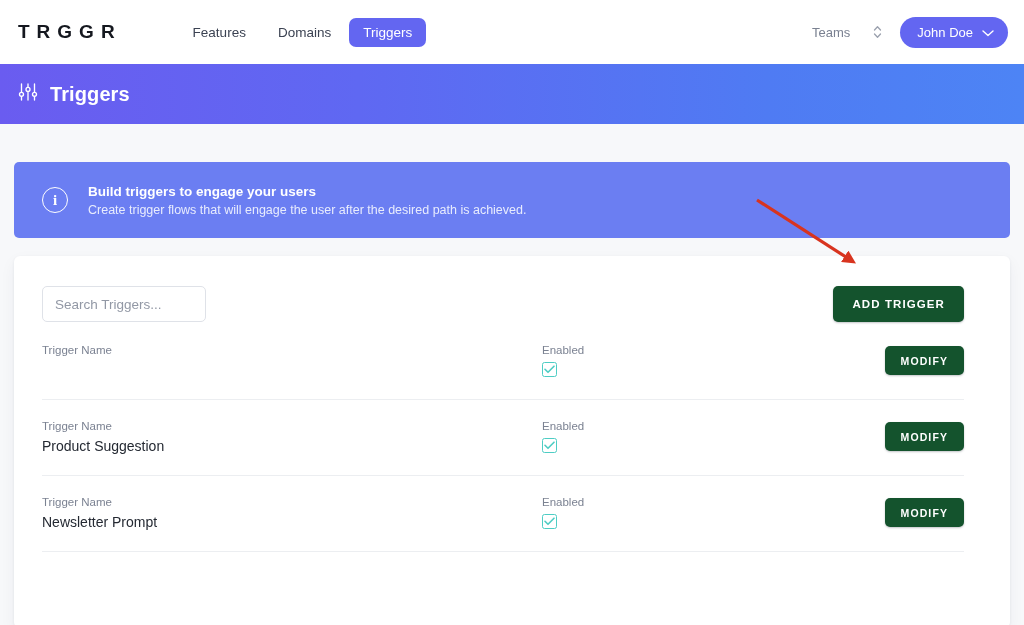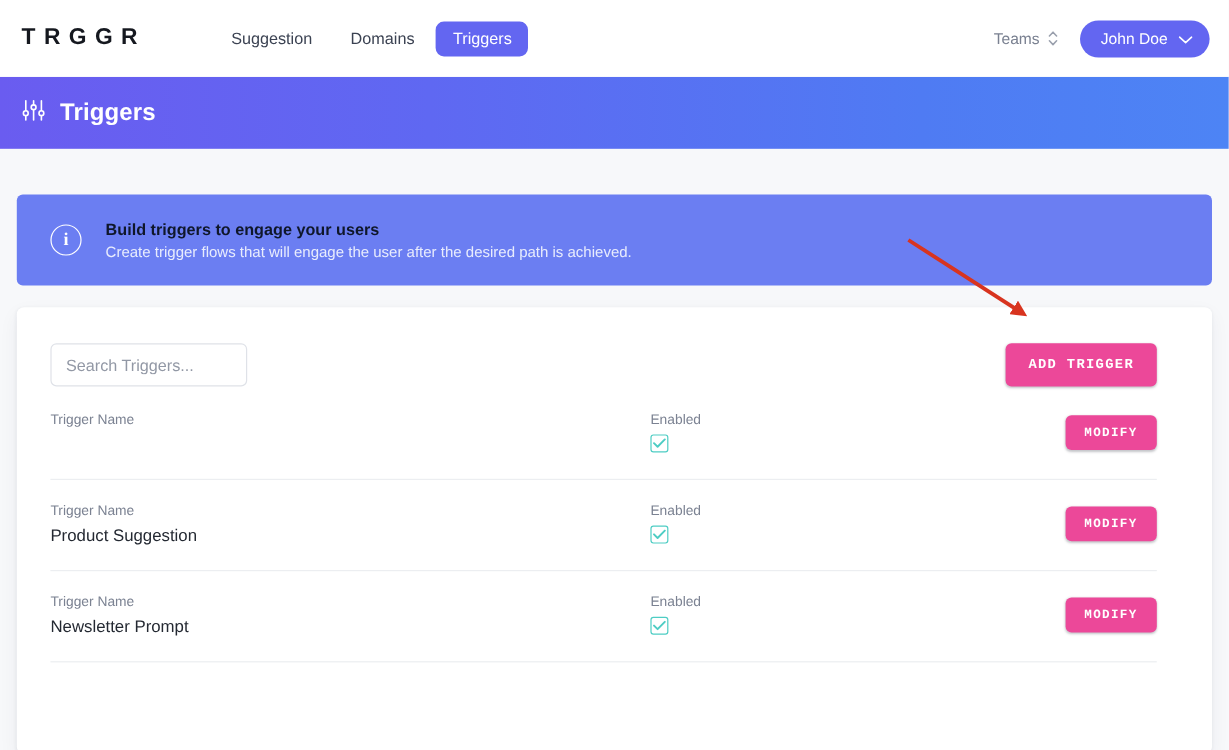--- a/index.html
+++ b/index.html
@@ -60,21 +60,21 @@
   .nav-right {
     margin-left: auto;
     display: flex;
     align-items: center;
     gap: 18px;
   }
 
   .teams-select {
     display: flex;
     align-items: center;
-    gap: 7px;
+    gap: 23px;
     font-size: 13px;
     color: #7a8191;
     cursor: pointer;
   }
 
   .updown-icon {
     display: inline-flex;
     flex-direction: column;
     line-height: 0;
     color: #9aa0ad;
@@ -137,21 +137,21 @@
     color: #ffffff;
     font-size: 15px;
     font-weight: 700;
     display: flex;
     align-items: center;
     justify-content: center;
     font-family: "Liberation Serif", serif;
   }
 
   .banner-title {
-    color: #0f172a;
+    color: #ffffff;
     font-size: 13.5px;
     font-weight: 700;
     margin-bottom: 4px;
   }
 
   .banner-sub {
     color: #e8ecfd;
     font-size: 12.5px;
     font-weight: 400;
   }
@@ -181,25 +181,25 @@
     padding: 0 12px;
     font-size: 13.5px;
     font-family: "Liberation Sans", sans-serif;
     color: #2d3340;
     background: #ffffff;
     outline: none;
   }
   .search-input::placeholder { color: #9298a5; }
 
   .btn-dark {
-    background: #ec4899;
+    background: #14532d;
     color: #ffffff;
     border: none;
     border-radius: 5px;
-    font-family: Liberation Mono, monospace;
+    font-family: Liberation Sans, sans-serif;
     font-size: 11.5px;
     font-weight: 700;
     letter-spacing: 1.1px;
     cursor: pointer;
     box-shadow: 0 1px 2px rgba(20,25,40,0.25);
   }
 
   .btn-add { height: 36px; padding: 0 19px; }
   .btn-modify { height: 29px; padding: 0 16px; font-size: 10.5px; }
 
@@ -255,21 +255,21 @@
     pointer-events: none;
   }
 </style>
 </head>
 <body>
 
 <div class="navbar">
   <div class="logo">TRGGR</div>
 
   <nav class="nav-links">
-    <div class="nav-link">Suggestion</div>
+    <div class="nav-link">Features</div>
     <div class="nav-link">Domains</div>
     <div class="nav-link active">Triggers</div>
   </nav>
 
   <div class="nav-right">
     <div class="teams-select">
       <span>Teams</span>
       <span class="updown-icon">
         <svg width="9" height="14" viewBox="0 0 9 14" fill="none" stroke="currentColor" stroke-width="1.3" stroke-linecap="round" stroke-linejoin="round">
           <polyline points="1.5,5 4.5,1.8 7.5,5"></polyline>

